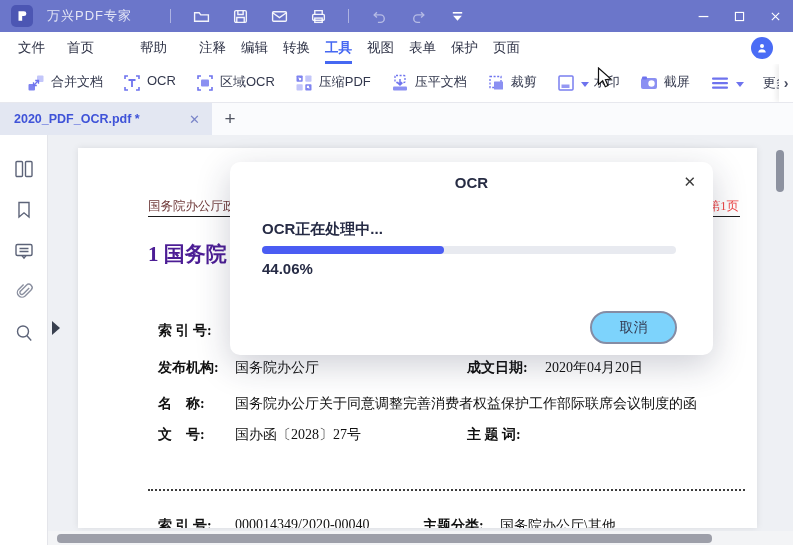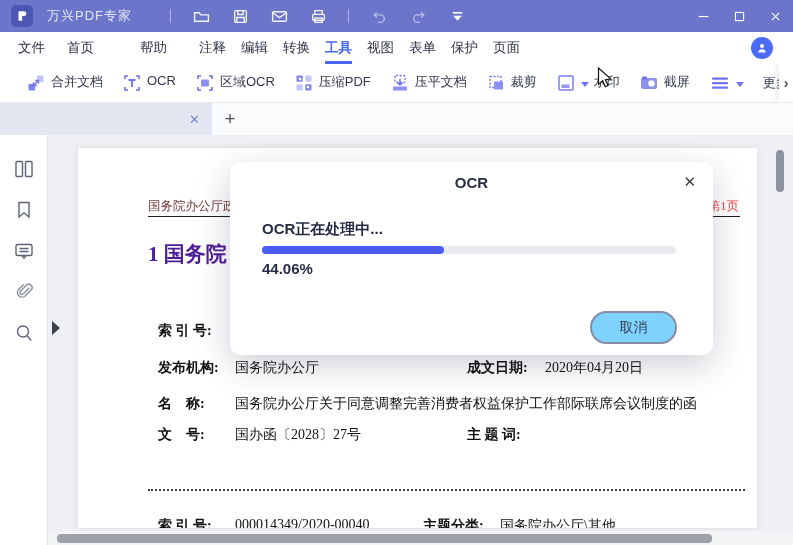--- a/index.html
+++ b/index.html
@@ -295,20 +295,21 @@
     <div class="tool-item">
       <span>更多</span>
     </div>
     <div class="expand-strip">
       <span>›</span>
     </div>
   </div>
 
   <div class="tabbar">
     <div class="tab">
+      <span class="tab-label">2020_PDF_OCR.pdf *</span>
       <span class="tab-close">✕</span>
     </div>
     <div class="tab-add">+</div>
   </div>
 
   <div class="main">
 
     <div class="side-panel">
       <div class="side-btn">
         <svg width="22" height="22" viewBox="0 0 22 22" fill="none" stroke="#5c6378" stroke-width="1.4">

